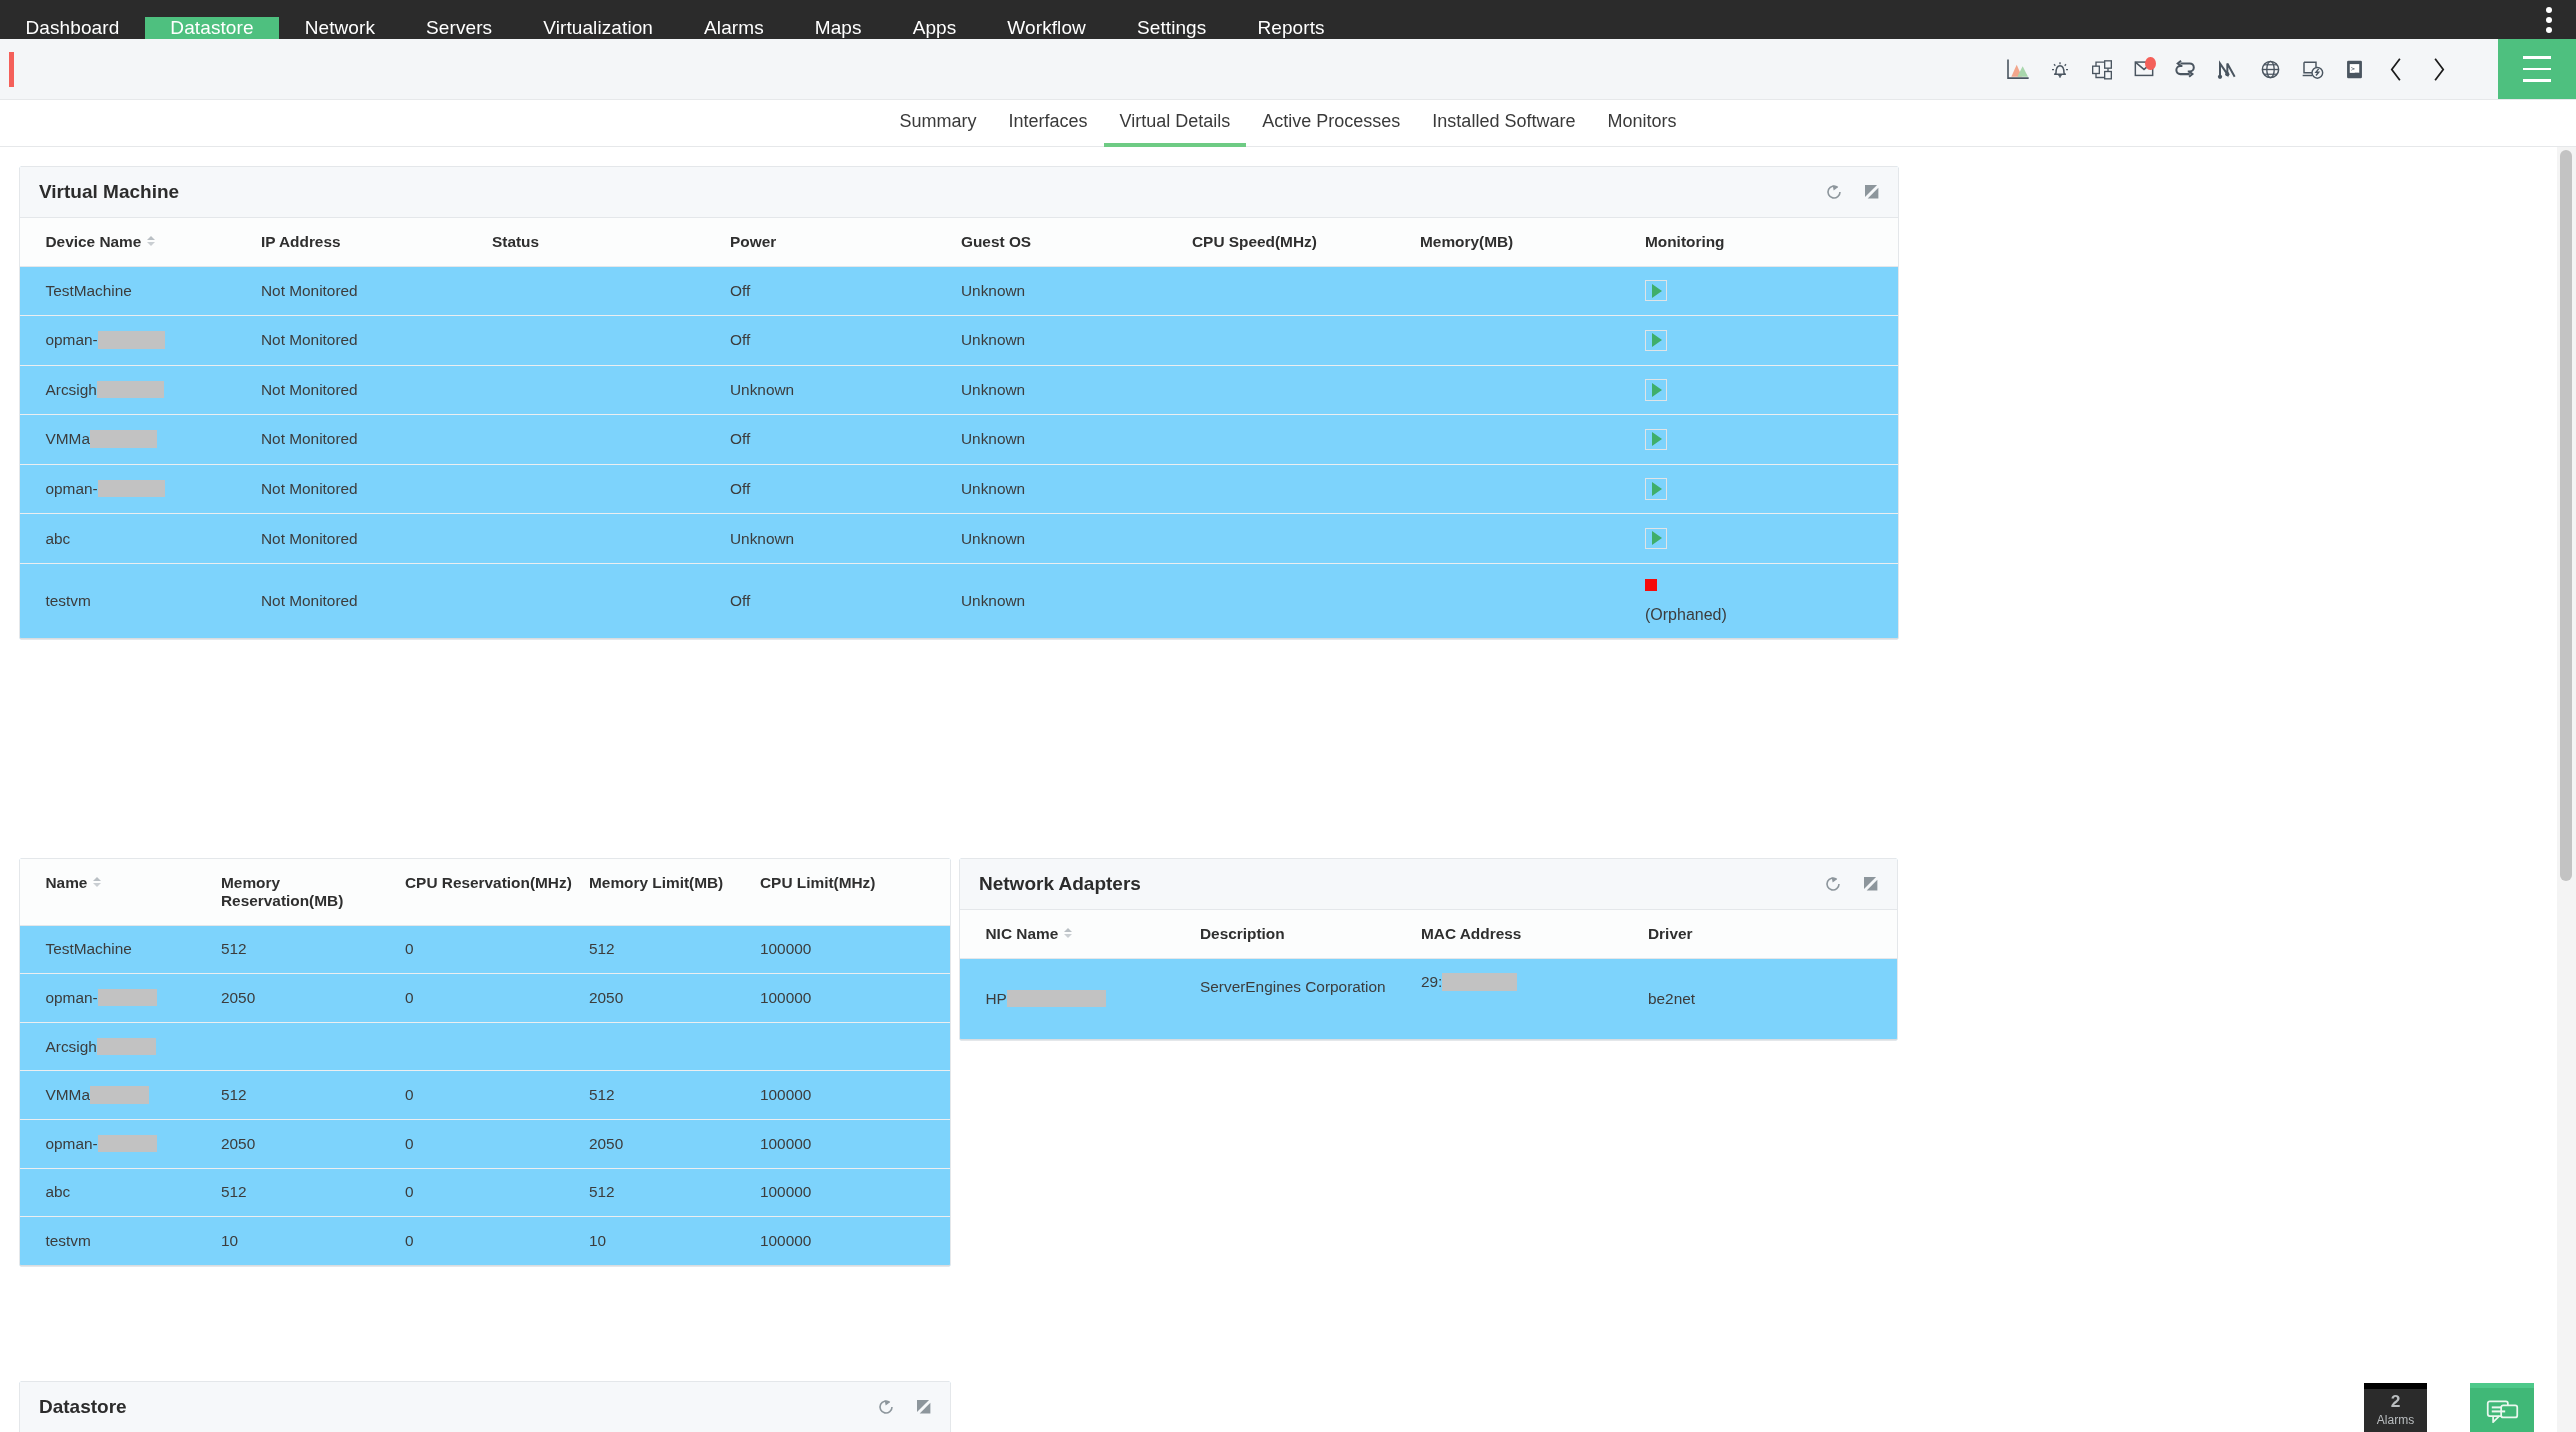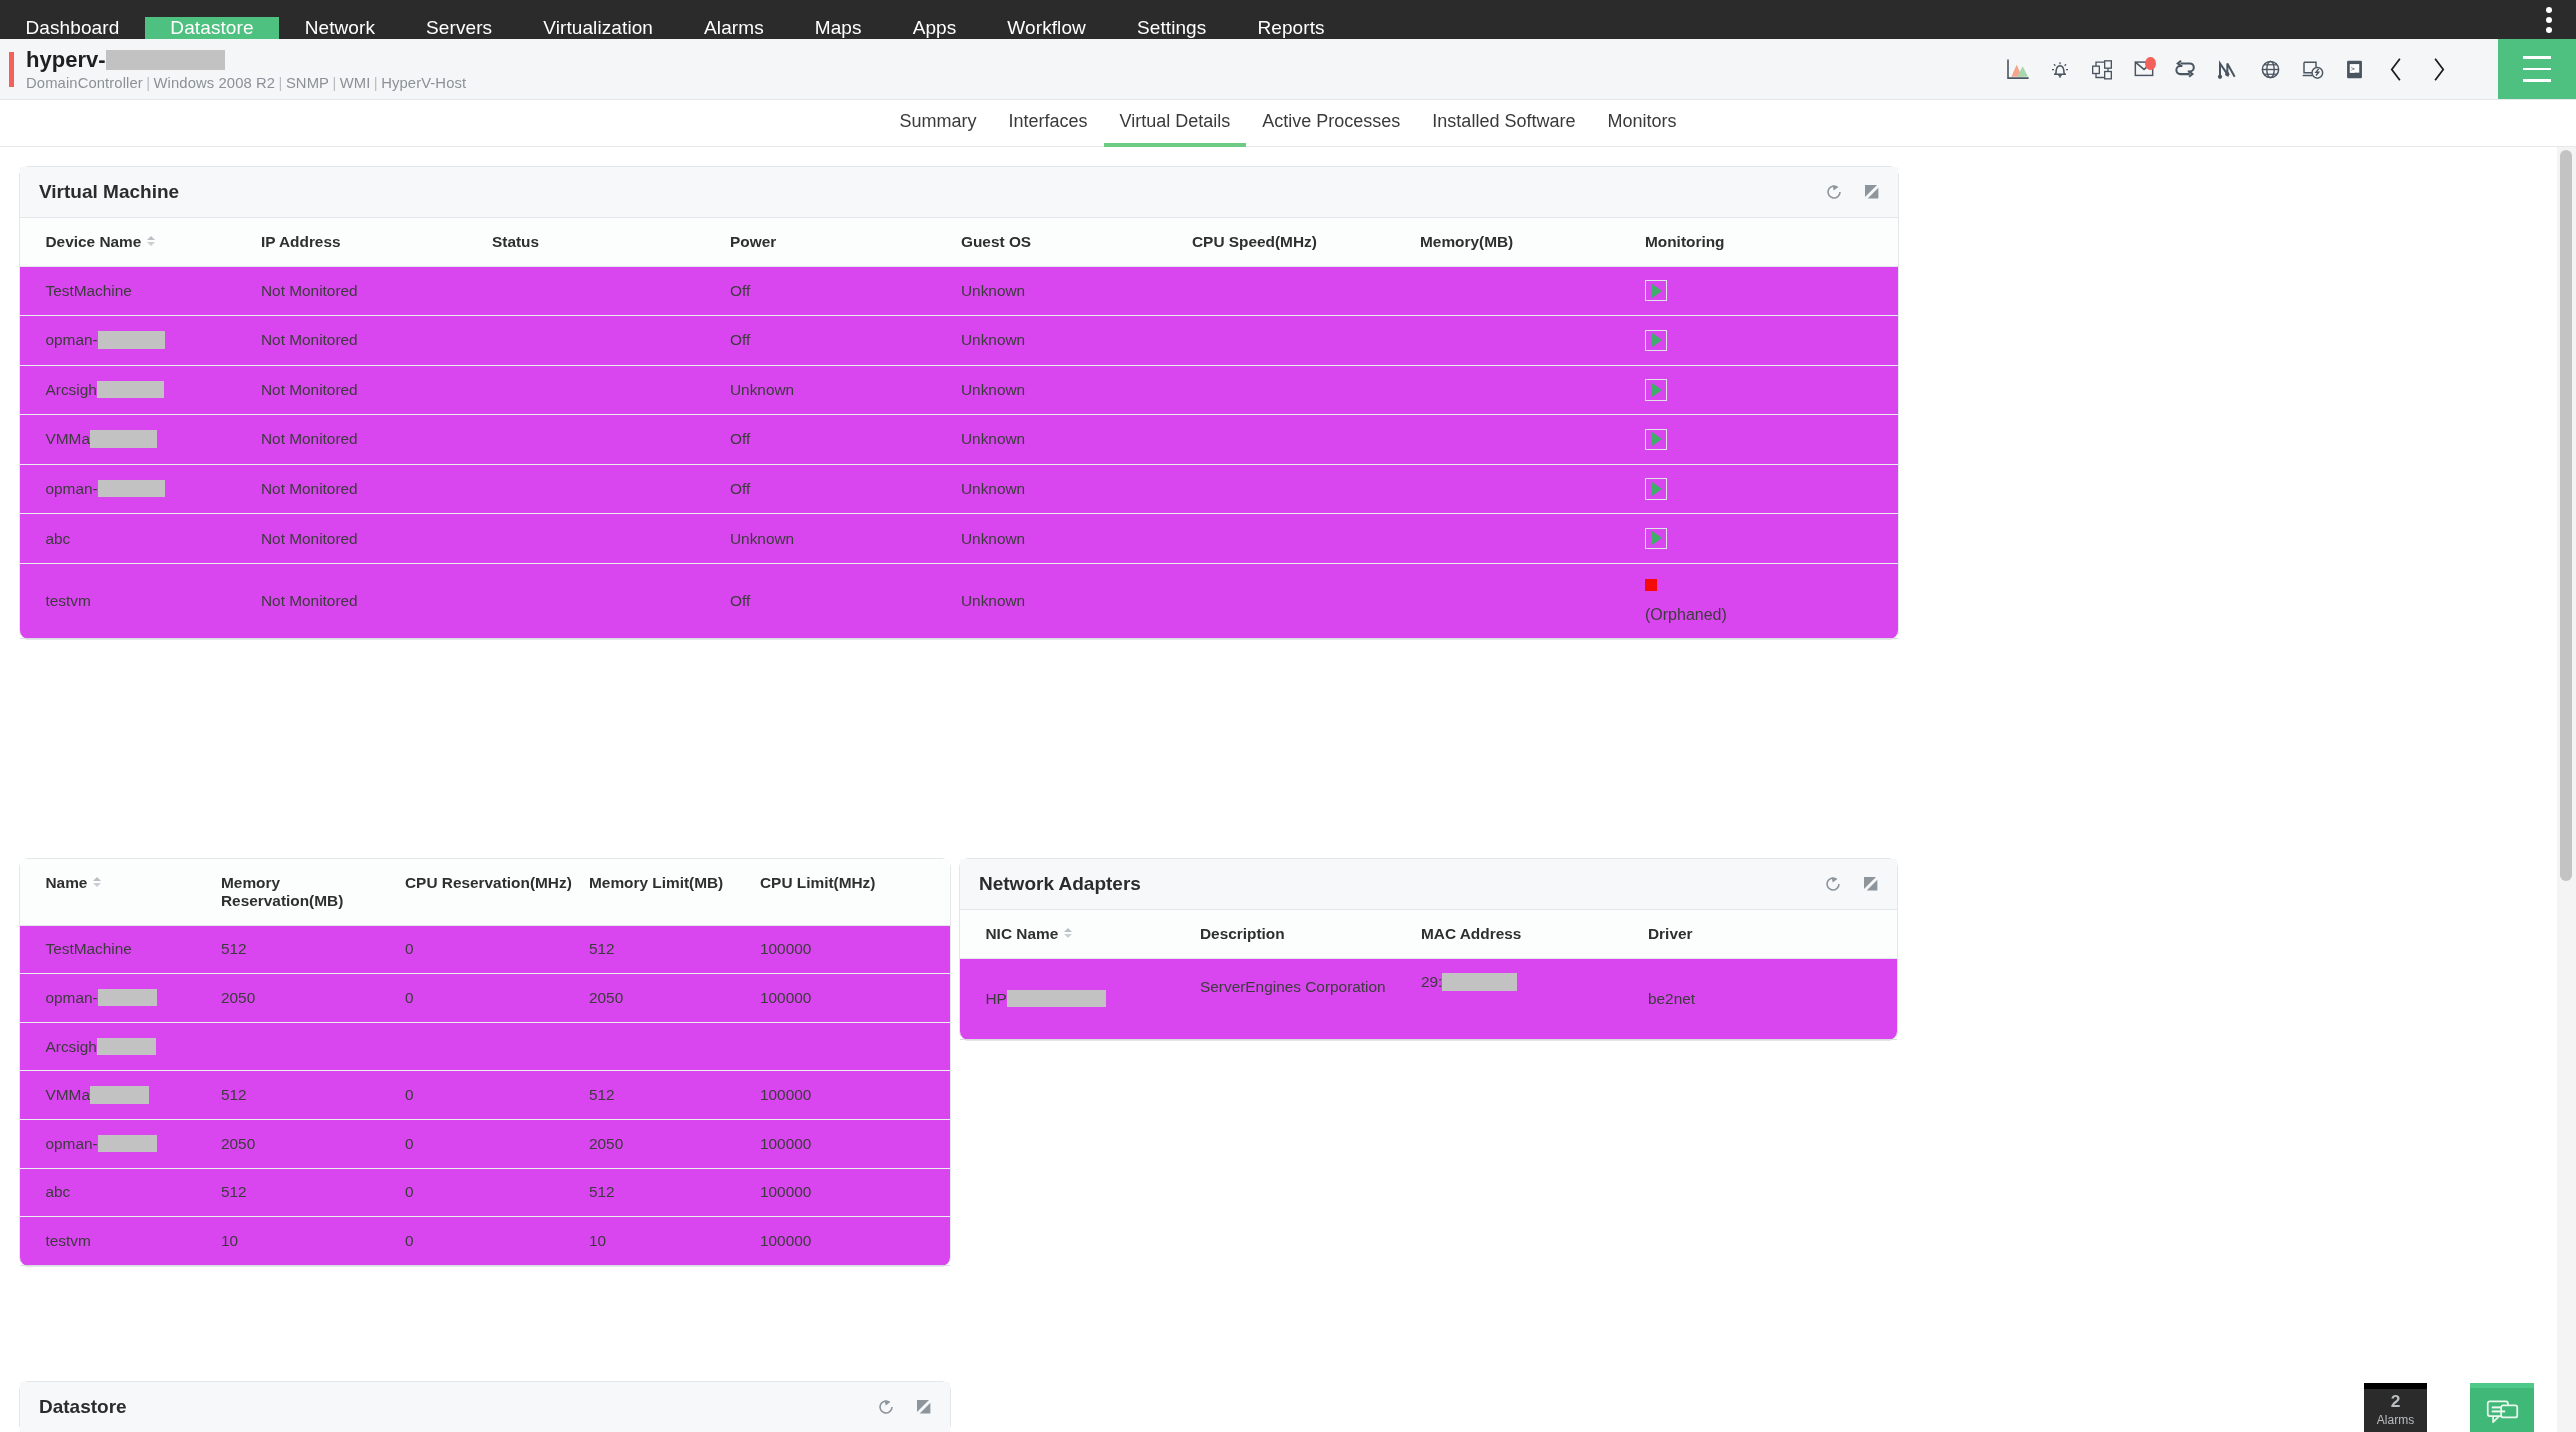--- a/index.html
+++ b/index.html
@@ -91,23 +91,23 @@
     cursor: pointer; white-space: nowrap;
     border-bottom: 4px solid transparent;
     margin-bottom: -0.7px;
   }
   .tab.active { border-bottom-color: #6ecb84; }
 
   
   .content { position: relative; height: 1286px; background: #fff; padding: 0; }
 
   .panel {
-    background: #d946ef;
+    background: #7dd3fc;
     border: 0.7px solid #e4e7ea;
-    border-radius: 10px;
+    border-radius: 3px;
     position: absolute;
   }
   .panel-head {
     height: 51px; background: #f6f8fa;
     border-bottom: 0.7px solid #e4e7ea;
     display: flex; align-items: center;
     padding: 0 19px; position: relative;
   }
   .panel-title { font-size: 19px; font-weight: bold; color: #2c2c2c; }
   .panel-acts { position: absolute; right: 14.8px; top: 0; bottom: 0; display: flex; align-items: center; gap: 14.8px; }
@@ -208,27 +208,20 @@
     </div>
   <div class="topnav-kebab">
     <i></i>
       <i></i>
       <i></i>
   </div>
 </div>
 
 <div class="devheader">
   <div class="dev-accent"></div>
-  <div class="dev-texts">
-    <div class="dev-title-row">
-      <span class="dev-title">hyperv-</span>
-      <span class="redact" style="width:119px;height:20px;margin-left:0.7px;"></span>
-    </div>
-    <div class="dev-sub" id="dev-meta"><span>DomainController</span><span class="sep">|</span><span>Windows 2008 R2</span><span class="sep">|</span><span>SNMP</span><span class="sep">|</span><span>WMI</span><span class="sep">|</span><span>HyperV-Host</span></div>
-  </div>
 
   <div class="dev-tools">
     <div class="tool">
       <svg width="24" height="23" viewBox="0 0 36 34">
           <path d="M3 2 L3 30 L34 30" stroke="#4a5560" stroke-width="2.4" fill="none"></path>
           <path d="M8 28 L16 10 L24 28 Z" fill="#f2a68c"></path>
           <path d="M17 28 L25 12 L33 28 Z" fill="#a8d6ac"></path>
         </svg>
     </div>
     <div class="tool">

